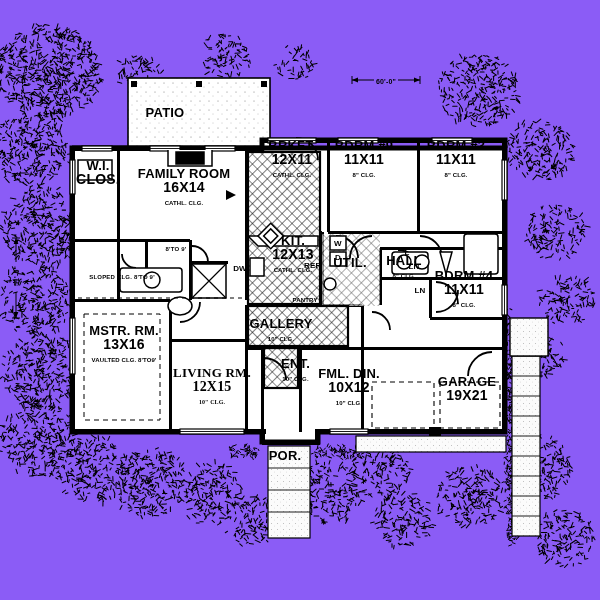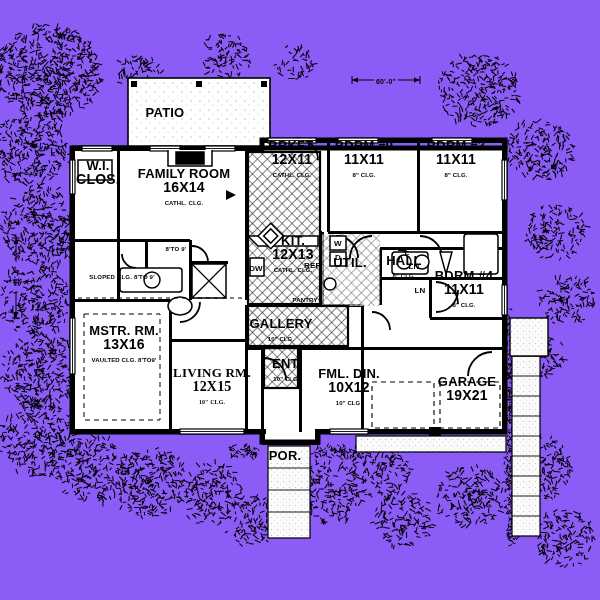--- a/index.html
+++ b/index.html
@@ -378,37 +378,37 @@
       </div>
       <div class="lbl room" style="left: 281px; top: 331px; transform: translate(-50%, -50%);">
         <span class="nm">GALLERY</span>
         <span class="clg" style="display: block; margin-top: 3px;">10" CLG.</span>
       </div>
       <div class="lbl room" style="left: 212px; top: 387px; transform: translate(-50%, -50%); font-family: Liberation Serif, serif;">
         <span class="nm">LIVING  RM.</span>
         <span class="dim">12X15</span>
         <span class="clg" style="display: block; margin-top: 3px;">10" CLG.</span>
       </div>
-      <div class="lbl room" style="left: 276px; top: 371px; transform: translate(-50%, -50%); padding-left: 21px;">
+      <div class="lbl room" style="left: 285px; top: 371px; transform: translate(-50%, -50%); padding-left: 21px;">
         <span class="nm">ENT.</span>
         <span class="clg" style="display: block; margin-top: 3px;">10" CLG.</span>
       </div>
       <div class="lbl room" style="left: 325px; top: 388px; transform: translate(-50%, -50%); margin-left: 24px;">
         <span class="nm">FML. DIN.</span>
         <span class="dim">10X12</span>
         <span class="clg" style="display: block; margin-top: 3px;">10" CLG.</span>
       </div>
       <div class="lbl room" style="left: 427px; top: 388px; transform: translate(-50%, -50%); margin-left: 40px;">
         <span class="nm">GARAGE</span>
         <span class="dim">19X21</span>
       </div>
       <div class="lbl room" style="left: 285px; top: 455px; transform: translate(-50%, -50%);">
         <span class="nm">POR.</span>
       </div>
-      <div class="lbl small" style="left: 256px; top: 268px; transform: translate(-50%, -50%);">DW</div>
+      <div class="lbl small" style="left: 240px; top: 268px; transform: translate(-50%, -50%);">DW</div>
       <div class="lbl small" style="left: 313px; top: 265px; transform: translate(-50%, -50%);">REF.</div>
       <div class="lbl tiny" style="left: 305px; top: 300px; transform: translate(-50%, -50%);">PANTRY</div>
       <div class="lbl small" style="left: 414px; top: 266px; transform: translate(-50%, -50%);">LN</div>
       <div class="lbl small" style="left: 420px; top: 290px; transform: translate(-50%, -50%);">LN</div>
       <div class="lbl small" style="left: 338px; top: 243px; transform: translate(-50%, -50%);">W</div>
       <div class="lbl small" style="left: 338px; top: 257px; transform: translate(-50%, -50%);">D</div>
       <div class="lbl small" style="left: 407px; top: 252px; transform: translate(-50%, -50%);">L</div>
       <div class="lbl tiny" style="left: 122px; top: 277px; transform: translate(-50%, -50%);">SLOPED CLG.  8'TO 9'</div>
       <div class="lbl tiny" style="left: 176px; top: 249px; transform: translate(-50%, -50%);">8'TO 9'</div>
       <div class="lbl dimtxt" style="left: 386px; top: 81px; transform: translate(-50%, -50%);">60'-0"</div>

